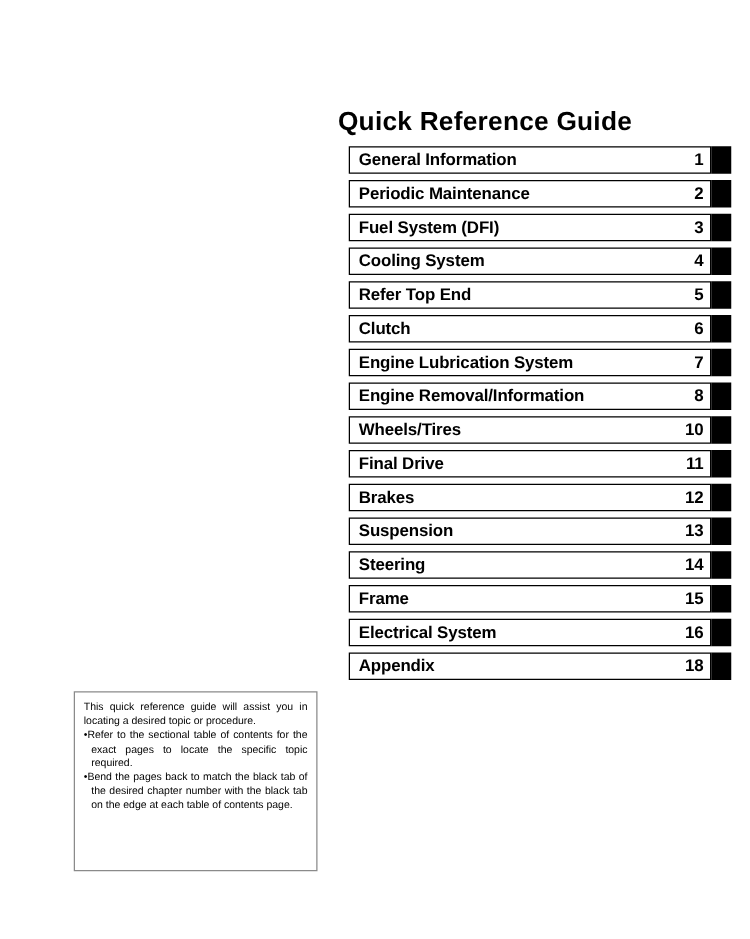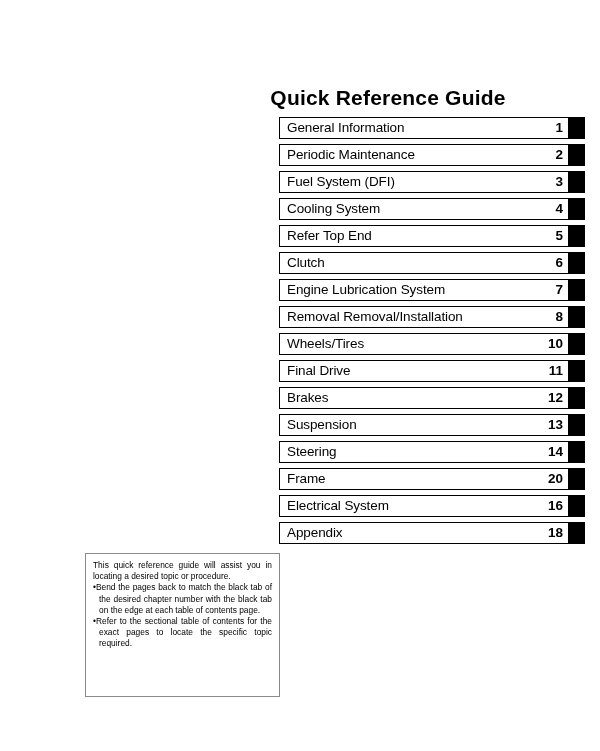--- a/index.html
+++ b/index.html
@@ -51,21 +51,21 @@
     background: #ffffff;
     display: flex;
     align-items: center;
     justify-content: space-between;
     padding: 0 5px 0 7px;
     box-sizing: border-box;
     height: 22px;
   }
   .chapter-label {
     font-size: 13.5px;
-    font-weight: normal;
+    font-weight: bold;
     line-height: 1;
     white-space: nowrap;
     letter-spacing: -0.1px;
   }
   .chapter-number {
     font-size: 13.5px;
     font-weight: bold;
     line-height: 1;
     text-align: right;
     padding-left: 6px;
@@ -73,21 +73,21 @@
   .chapter-tab {
     width: 16px;
     flex: 0 0 16px;
     background: #000000;
     height: 22px;
   }
 
   
   .note-box {
     position: absolute;
-    left: 85px;
+    left: 59px;
     top: 553px;
     width: 195px;
     height: 144px;
     border: 1px solid #8a8a8a;
     box-sizing: border-box;
     background: #ffffff;
     padding: 6px 7px 4px 7px;
   }
   .note-para {
     font-size: 8.4px;
@@ -167,21 +167,21 @@
   <div class="chapter-row">
     <div class="chapter-box">
       <span class="chapter-label">Engine Lubrication System</span>
       <span class="chapter-number">7</span>
     </div>
     <div class="chapter-tab"></div>
   </div>
 
   <div class="chapter-row">
     <div class="chapter-box">
-      <span class="chapter-label">Removal Removal/Installation</span>
+      <span class="chapter-label">Engine Removal/Information</span>
       <span class="chapter-number">8</span>
     </div>
     <div class="chapter-tab"></div>
   </div>
 
 
   <div class="chapter-row">
     <div class="chapter-box">
       <span class="chapter-label">Wheels/Tires</span>
       <span class="chapter-number">10</span>
@@ -217,21 +217,21 @@
     <div class="chapter-box">
       <span class="chapter-label">Steering</span>
       <span class="chapter-number">14</span>
     </div>
     <div class="chapter-tab"></div>
   </div>
 
   <div class="chapter-row">
     <div class="chapter-box">
       <span class="chapter-label">Frame</span>
-      <span class="chapter-number">20</span>
+      <span class="chapter-number">15</span>
     </div>
     <div class="chapter-tab"></div>
   </div>
 
   <div class="chapter-row">
     <div class="chapter-box">
       <span class="chapter-label">Electrical System</span>
       <span class="chapter-number">16</span>
     </div>
     <div class="chapter-tab"></div>
@@ -243,15 +243,15 @@
       <span class="chapter-label">Appendix</span>
       <span class="chapter-number">18</span>
     </div>
     <div class="chapter-tab"></div>
   </div>
 
 </div>
 
 <div class="note-box">
   <p class="note-para">This quick reference guide will assist you in locating a desired topic or procedure.</p>
+  <p class="note-bullet"><span class="dot">•</span><span>Refer to the sectional table of contents for the exact pages to locate the specific topic required.</span></p>
   <p class="note-bullet"><span class="dot">•</span><span>Bend the pages back to match the black tab of the desired chapter number with the black tab on the edge at each table of contents page.</span></p>
-  <p class="note-bullet"><span class="dot">•</span><span>Refer to the sectional table of contents for the exact pages to locate the specific topic required.</span></p>
 </div>
 
 </body></html>

